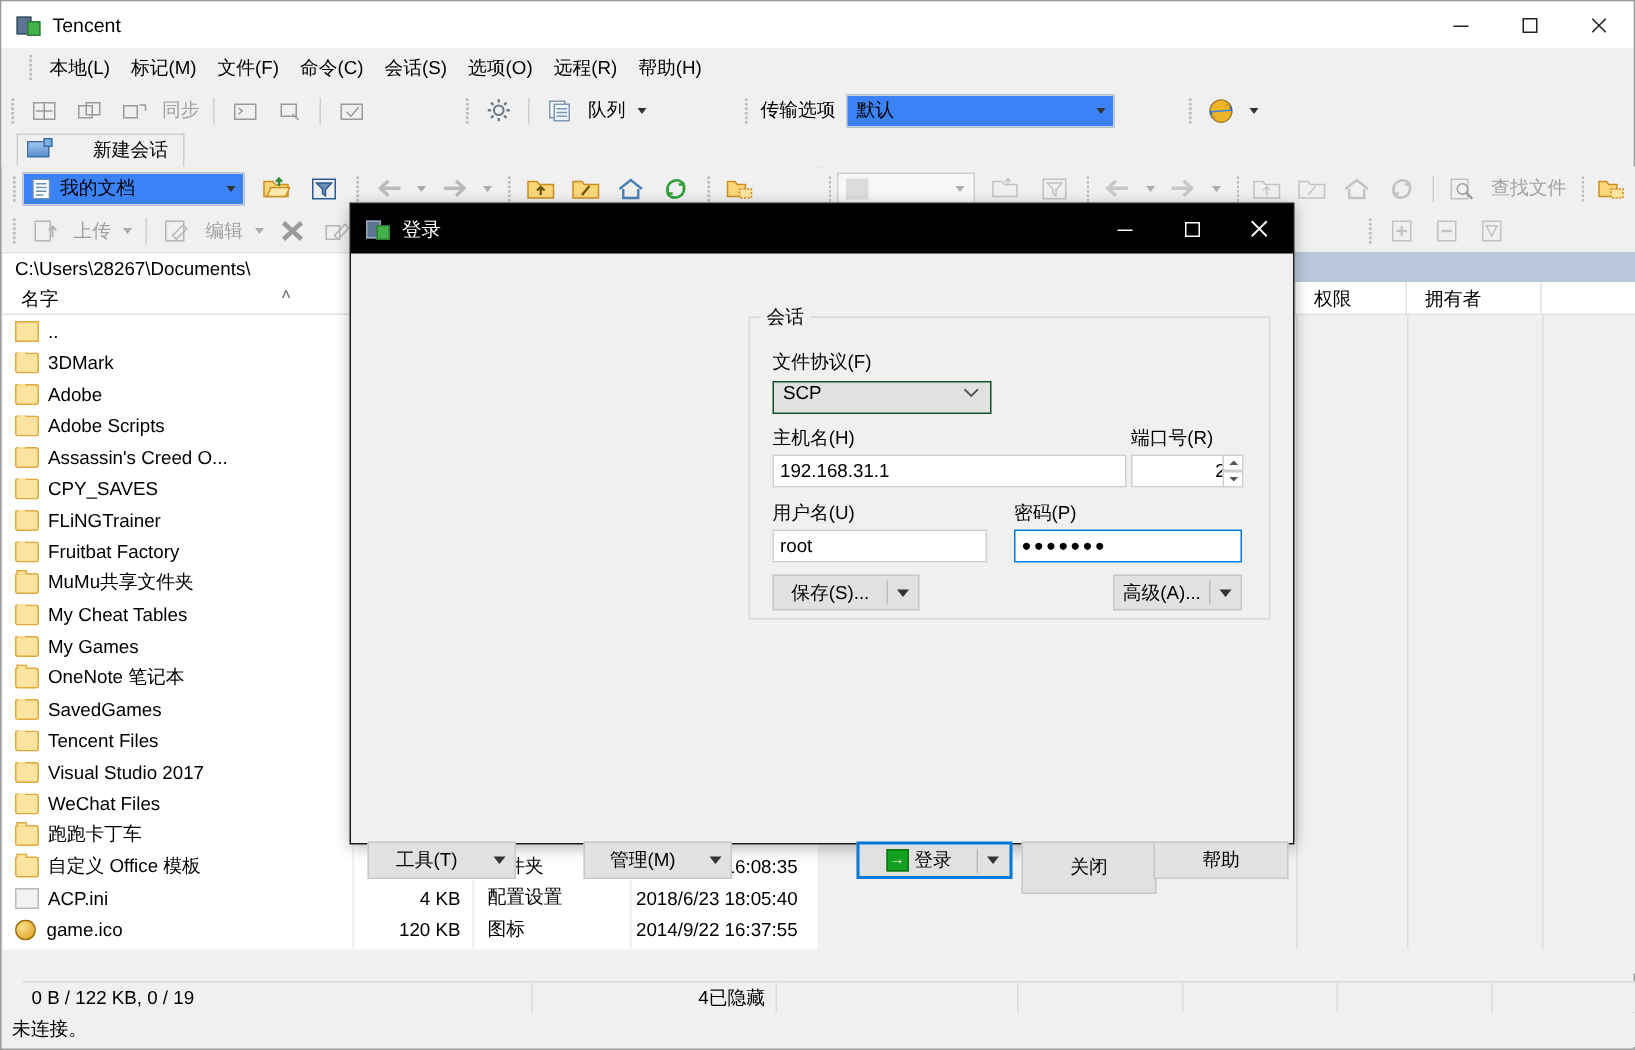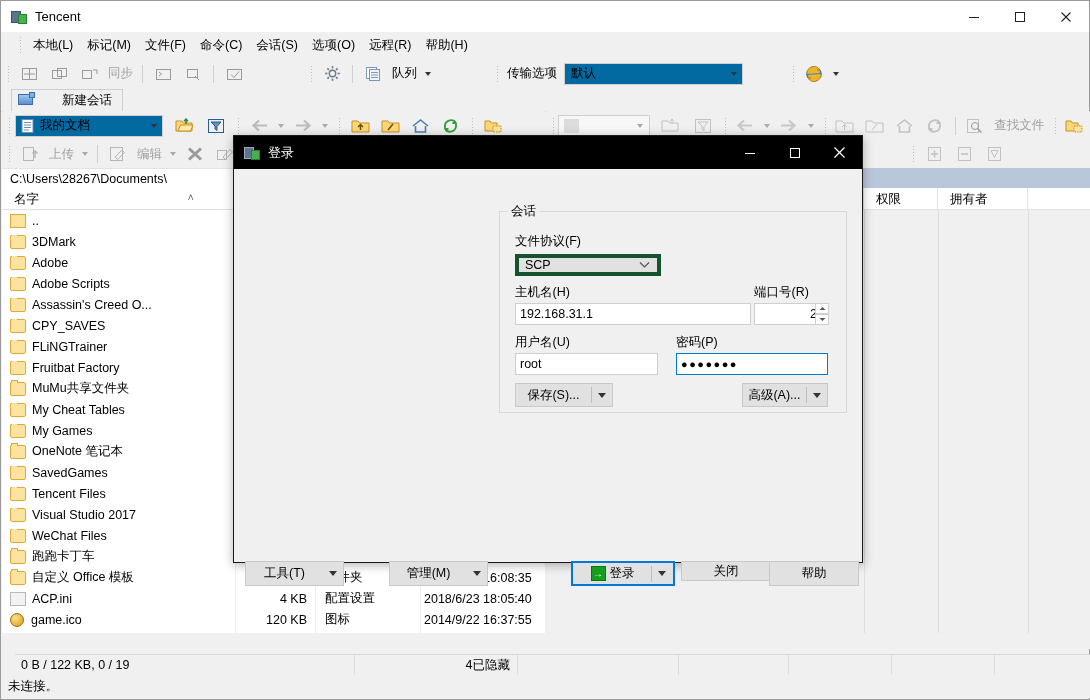--- a/index.html
+++ b/index.html
@@ -30,21 +30,21 @@
   .grip{width:3px;height:18px;margin:0 4px 0 6px;
     background-image:radial-gradient(circle, #bdbdbd 40%, transparent 42%);
     background-size:3px 3px;background-repeat:repeat-y;}
   .tbtn{height:24px;min-width:24px;display:flex;align-items:center;justify-content:center;padding:0 3px;color:#9a9a9a;}
   .tbtn.en{color:#444;}
   .tsep{width:1px;height:18px;background:#d0d0d0;margin:0 5px;}
   .tlabel{font-size:12.5px;padding:0 4px;white-space:nowrap;}
   .tlabel.dis{color:#a0a0a0;}
   .caret{width:0;height:0;border-left:3.5px solid transparent;border-right:3.5px solid transparent;border-top:4px solid #333;margin:0 4px;}
   .caret.dis{border-top-color:#aaa;}
-  .combo{height:22px;border:1px solid #cfcfcf;background:#0369a1;display:flex;align-items:center;box-sizing:border-box;}
+  .combo{height:22px;border:1px solid #cfcfcf;background:#3b82f6;display:flex;align-items:center;box-sizing:border-box;}
   .combo .val{padding:0 6px;font-size:12.5px;flex:1;}
   .combo .arw{width:17px;display:flex;align-items:center;justify-content:center;}
 
   
   .tabstrip{position:absolute;left:0;top:88px;width:100%;height:22px;background:#f0f0f0;border-bottom:1px solid #d9d9d9;}
   .tab{position:absolute;left:10px;top:0;height:22px;background:#f0f0f0;border:1px solid #cfcfcf;border-bottom:none;display:flex;align-items:center;padding:0 10px 0 6px;box-sizing:border-box;}
   .tab .lab{font-size:12.5px;margin-left:22px;}
 
   
   .panel{position:absolute;top:110px;height:538px;background:#f0f0f0;}
@@ -96,21 +96,21 @@
   .mon{width:17px;height:13px;position:relative;margin-right:5px;flex:0 0 auto;}
   .mon .scr{position:absolute;left:0;top:0;width:15px;height:11px;background:linear-gradient(#9fc6ef,#5b8fd0);border:1px solid #3d6da8;box-sizing:border-box;}
   .mon .pl{position:absolute;right:0;top:-2px;width:6px;height:6px;background:#7fb2e8;border:1px solid #3d6da8;box-sizing:border-box;}
   .groupbox{position:absolute;left:265px;top:42px;width:348px;height:202px;border:1px solid #d7d7d7;box-sizing:border-box;}
   .gb-legend{position:absolute;left:273px;top:34px;background:#f0f0f0;padding:0 4px;font-size:12.5px;}
 
   .fld-label{position:absolute;font-size:12.5px;color:#000;}
   .inp{position:absolute;height:22px;background:#fff;border:1px solid #cfcfcf;box-sizing:border-box;display:flex;align-items:center;padding:0 4px;font-size:12.5px;}
   .inp.focus{border:1px solid #0078d7;}
   .inp.right{justify-content:flex-end;padding-right:3px;}
-  .sel{position:absolute;height:22px;background:#e1e1e1;border:4px solid #14532d;box-sizing:border-box;display:flex;align-items:flex-start;padding-left:6px;font-size:12.5px;}
+  .sel{position:absolute;height:22px;background:#e1e1e1;border:1px solid #14532d;box-sizing:border-box;display:flex;align-items:flex-start;padding-left:6px;font-size:12.5px;}
   .sel .chev{margin-left:auto;margin-right:7px;}
   .spin{position:absolute;width:14px;height:22px;display:flex;flex-direction:column;}
   .spin div{flex:1;background:#fff;border:1px solid #cfcfcf;box-sizing:border-box;display:flex;align-items:center;justify-content:center;}
 
   .btn{position:absolute;height:24px;background:#e1e1e1;border:1px solid #c8c8c8;box-sizing:border-box;display:flex;align-items:center;justify-content:center;font-size:12.5px;}
   .btn.split{justify-content:flex-start;}
   .btn .txt{flex:1;text-align:center;}
   .btn .div{width:1px;height:16px;background:#bdbdbd;}
   .btn .dd{width:20px;display:flex;align-items:center;justify-content:center;}
   .btn.default{border:2px solid #0078d7;}
@@ -832,21 +832,21 @@
       <div class="btn default split" style="left:337px;top:392px;width:104px;height:25px;padding:0 1px;">
         <span style="display:flex;align-items:center;justify-content:center;flex:1;">
           <span class="loginico">→</span>
           <span>登录</span>
         </span>
         <span class="div"></span>
         <span class="dd">
             <span style="width:0;height:0;border-left:4.5px solid transparent;border-right:4.5px solid transparent;border-top:5px solid #333;display:block"></span>
           </span>
       </div>
-      <div class="btn plain" style="left:447px;top:392px;width:90px;height:20px;">
+      <div class="btn plain" style="left:447px;top:392px;width:90px;height:35px;">
         <span>关闭</span>
       </div>
       <div class="btn plain" style="left:535px;top:392px;width:0;height:0;border:none;"></div>
       <div class="btn plain" style="left:535px;top:392px;width:90px;height:25px;">
         <span>帮助</span>
       </div>
     </div>
   </div>
 
 </div>

